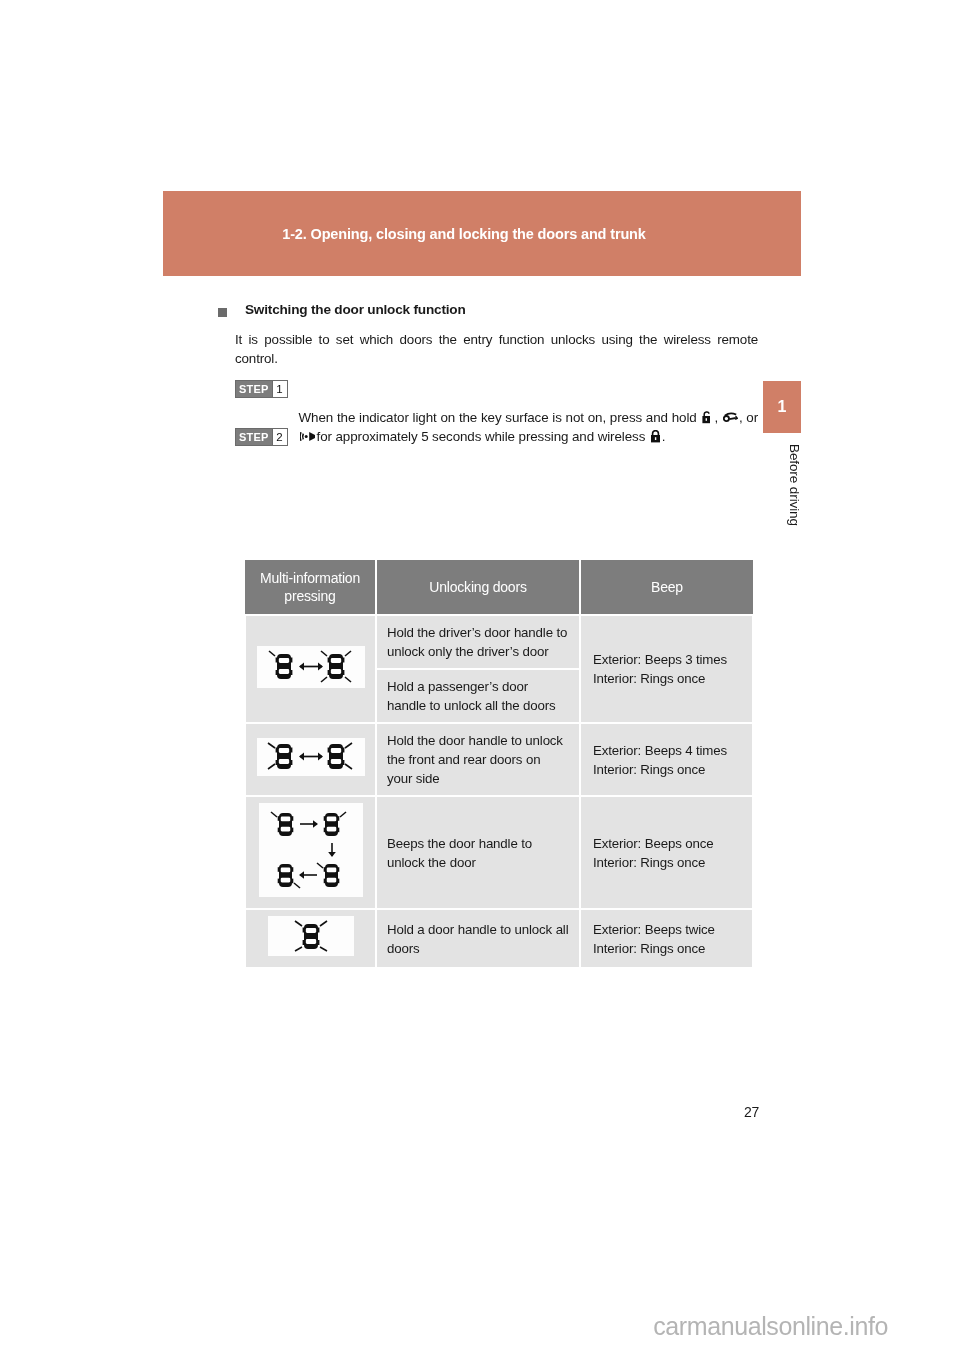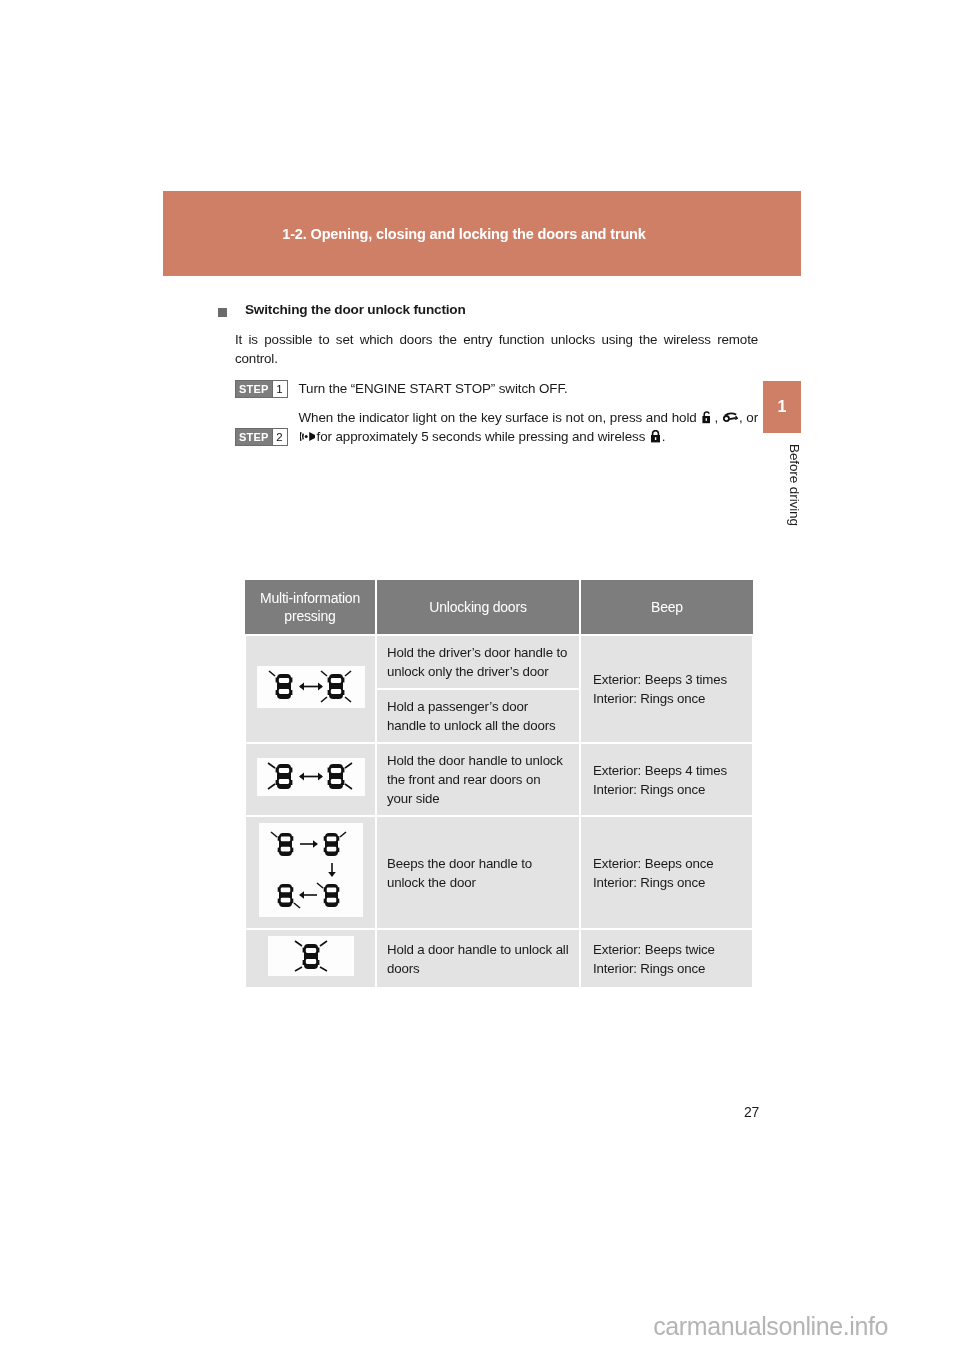--- a/index.html
+++ b/index.html
@@ -154,21 +154,21 @@
     display: inline-block;
     vertical-align: -2px;
     margin: 0 1px;
   }
   .ic svg { display: block; }
 
   
   table.setting-table {
     position: absolute;
     left: 244px;
-    top: 580px;
+    top: 560px;
     width: 508px;
     border-collapse: collapse;
     table-layout: fixed;
   }
   table.setting-table col.c1 { width: 131px; }
   table.setting-table col.c2 { width: 204px; }
   table.setting-table col.c3 { width: 173px; }
 
   table.setting-table th {
     background: #7d7d7d;
@@ -251,21 +251,20 @@
 
   <div class="body-block">
 
     <p class="para lead">It is possible to set which doors the entry function unlocks using the wireless remote control.</p>
 
     <div class="step-row">
       <span class="step-badge">
         <span class="s-word">STEP</span>
         <span class="s-num">1</span>
       </span>
-      <span class="step-text">Turn the “ENGINE START STOP” switch OFF.</span>
     </div>
 
     <div class="step-row">
       <span class="step-badge">
         <span class="s-word">STEP</span>
         <span class="s-num">2</span>
       </span>
       <span class="step-text justified"><span>When the indicator light on the key surface is not on, press and hold</span>
         <span class="ic">
           <svg width="12" height="13" viewBox="0 0 12 13">

